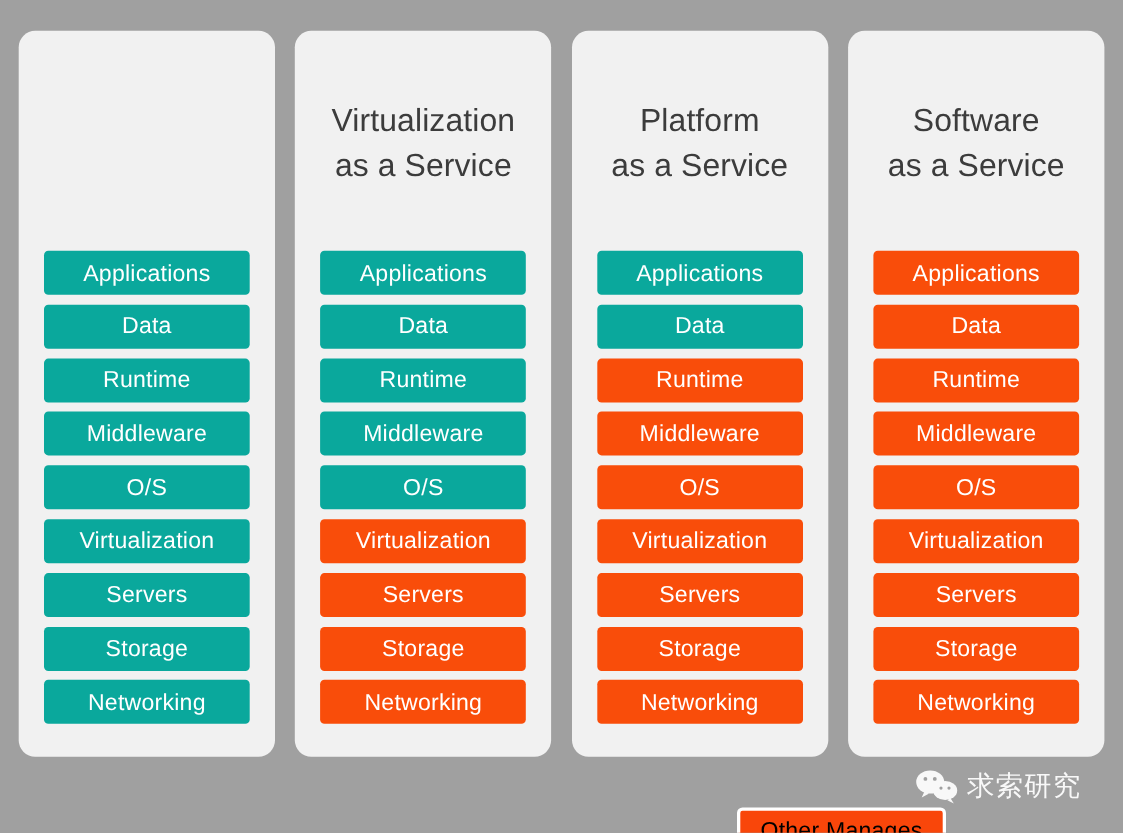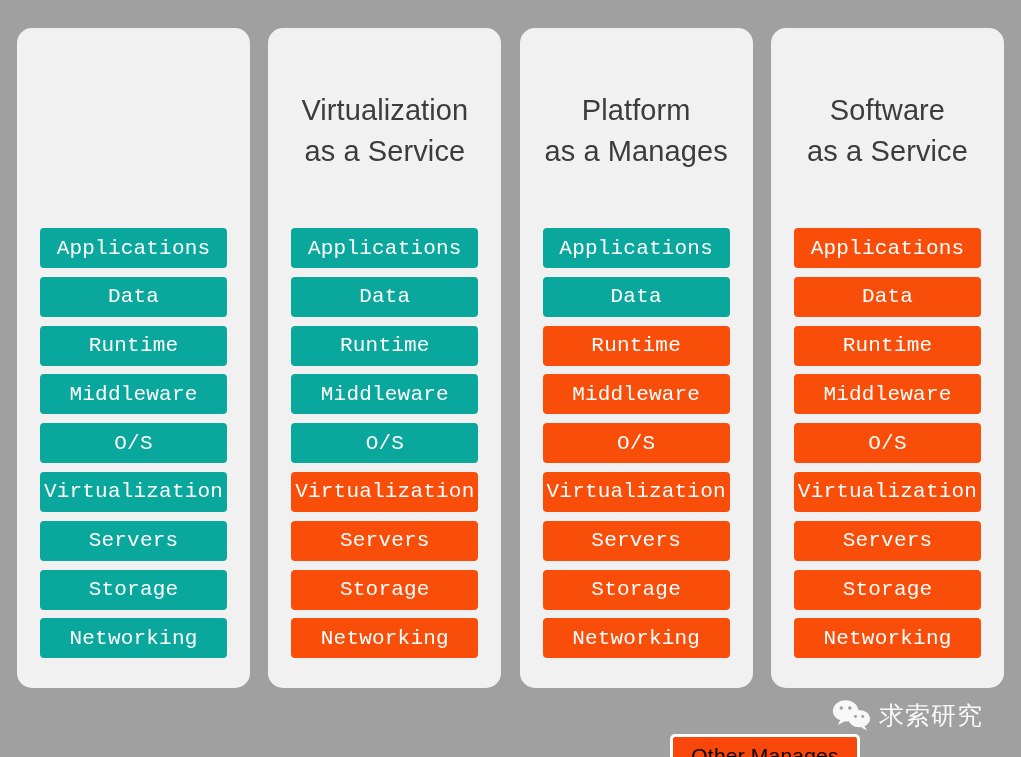--- a/index.html
+++ b/index.html
@@ -74,21 +74,20 @@
     border-radius: 4px;
     display: flex;
     align-items: center;
     justify-content: center;
     color: #ffffff;
     font-size: 21px;
     line-height: 21px;
     letter-spacing: 0.2px;
     box-sizing: border-box;
     user-select: none;
-    font-family: Liberation Mono, monospace;
   }
   .layer:last-child { margin-bottom: 0; text-align: right; }
 
   .layer.you   { background: #0aa89c; }
   .layer.other { background: #f94d0a; }
 
   
   .legend-you {
     position: absolute;
     left: 170px;
@@ -183,21 +182,21 @@
           <div class="layer you">Middleware</div>
           <div class="layer you">O/S</div>
           <div class="layer other">Virtualization</div>
           <div class="layer other">Servers</div>
           <div class="layer other">Storage</div>
           <div class="layer other">Networking</div>
         </div>
       </div>
       <div class="card">
         <div class="card-title">Platform
-as a Manages</div>
+as a Service</div>
         <div class="layers">
           <div class="layer you">Applications</div>
           <div class="layer you">Data</div>
           <div class="layer other">Runtime</div>
           <div class="layer other">Middleware</div>
           <div class="layer other">O/S</div>
           <div class="layer other">Virtualization</div>
           <div class="layer other">Servers</div>
           <div class="layer other">Storage</div>
           <div class="layer other">Networking</div>

